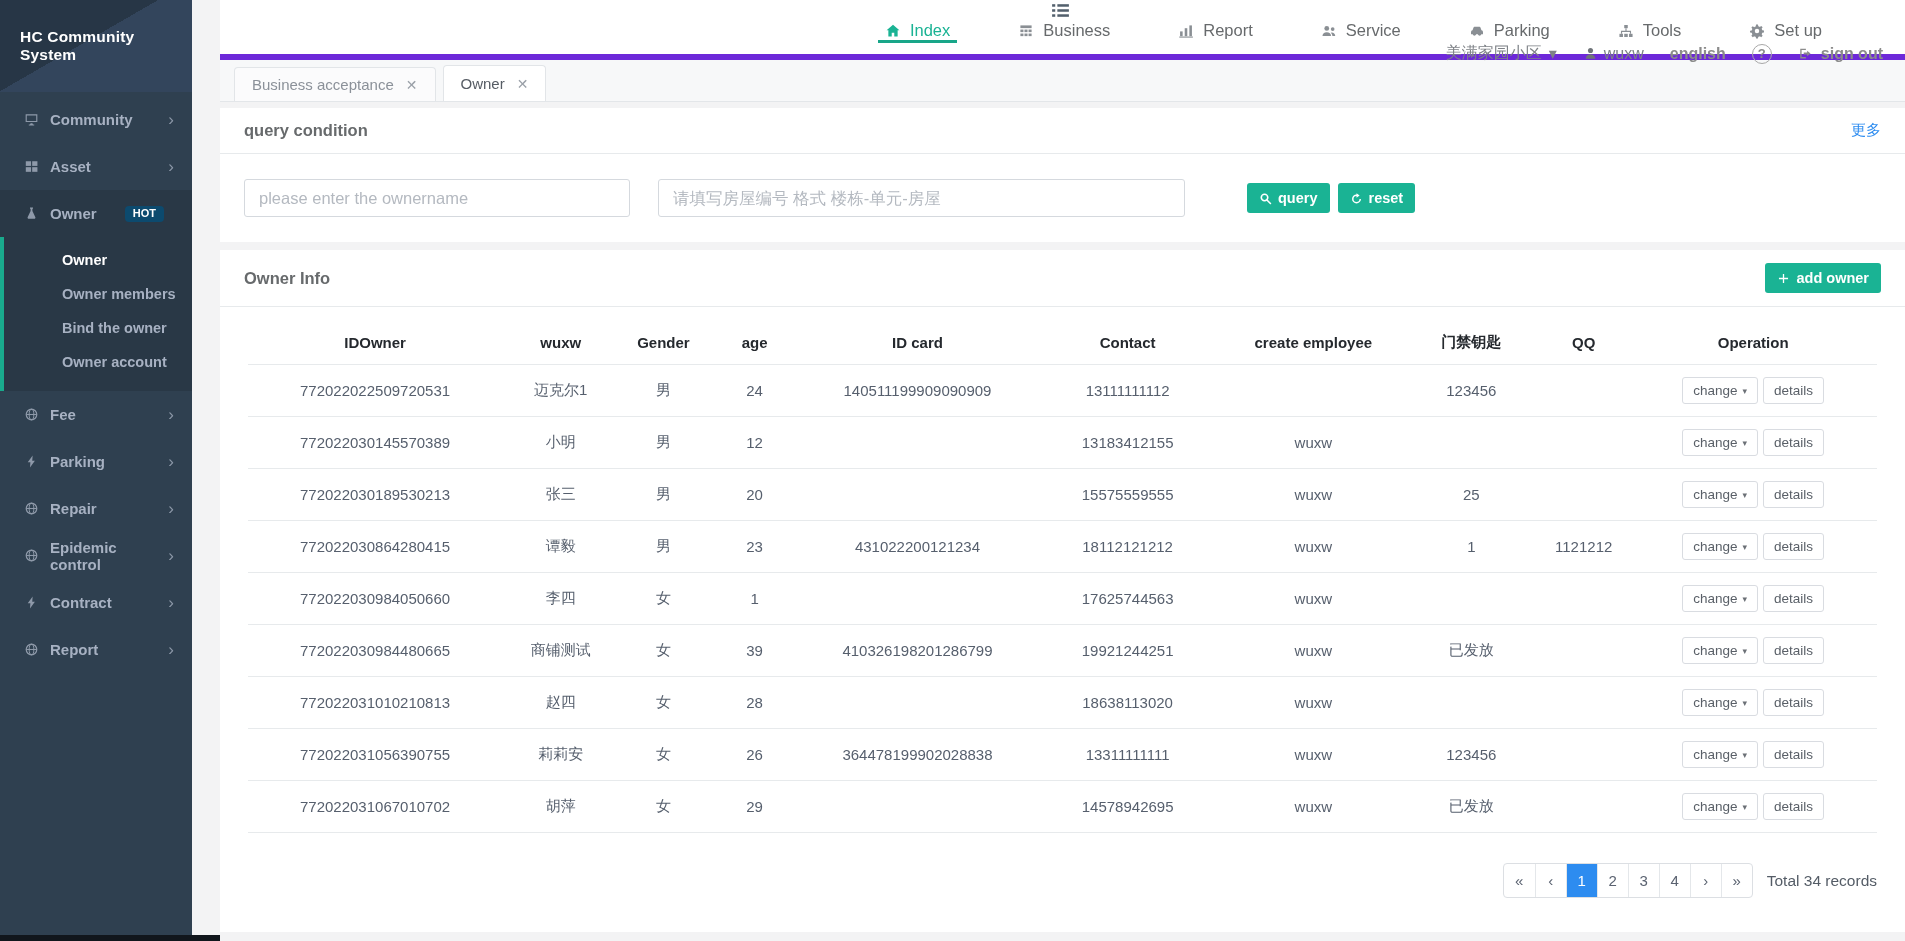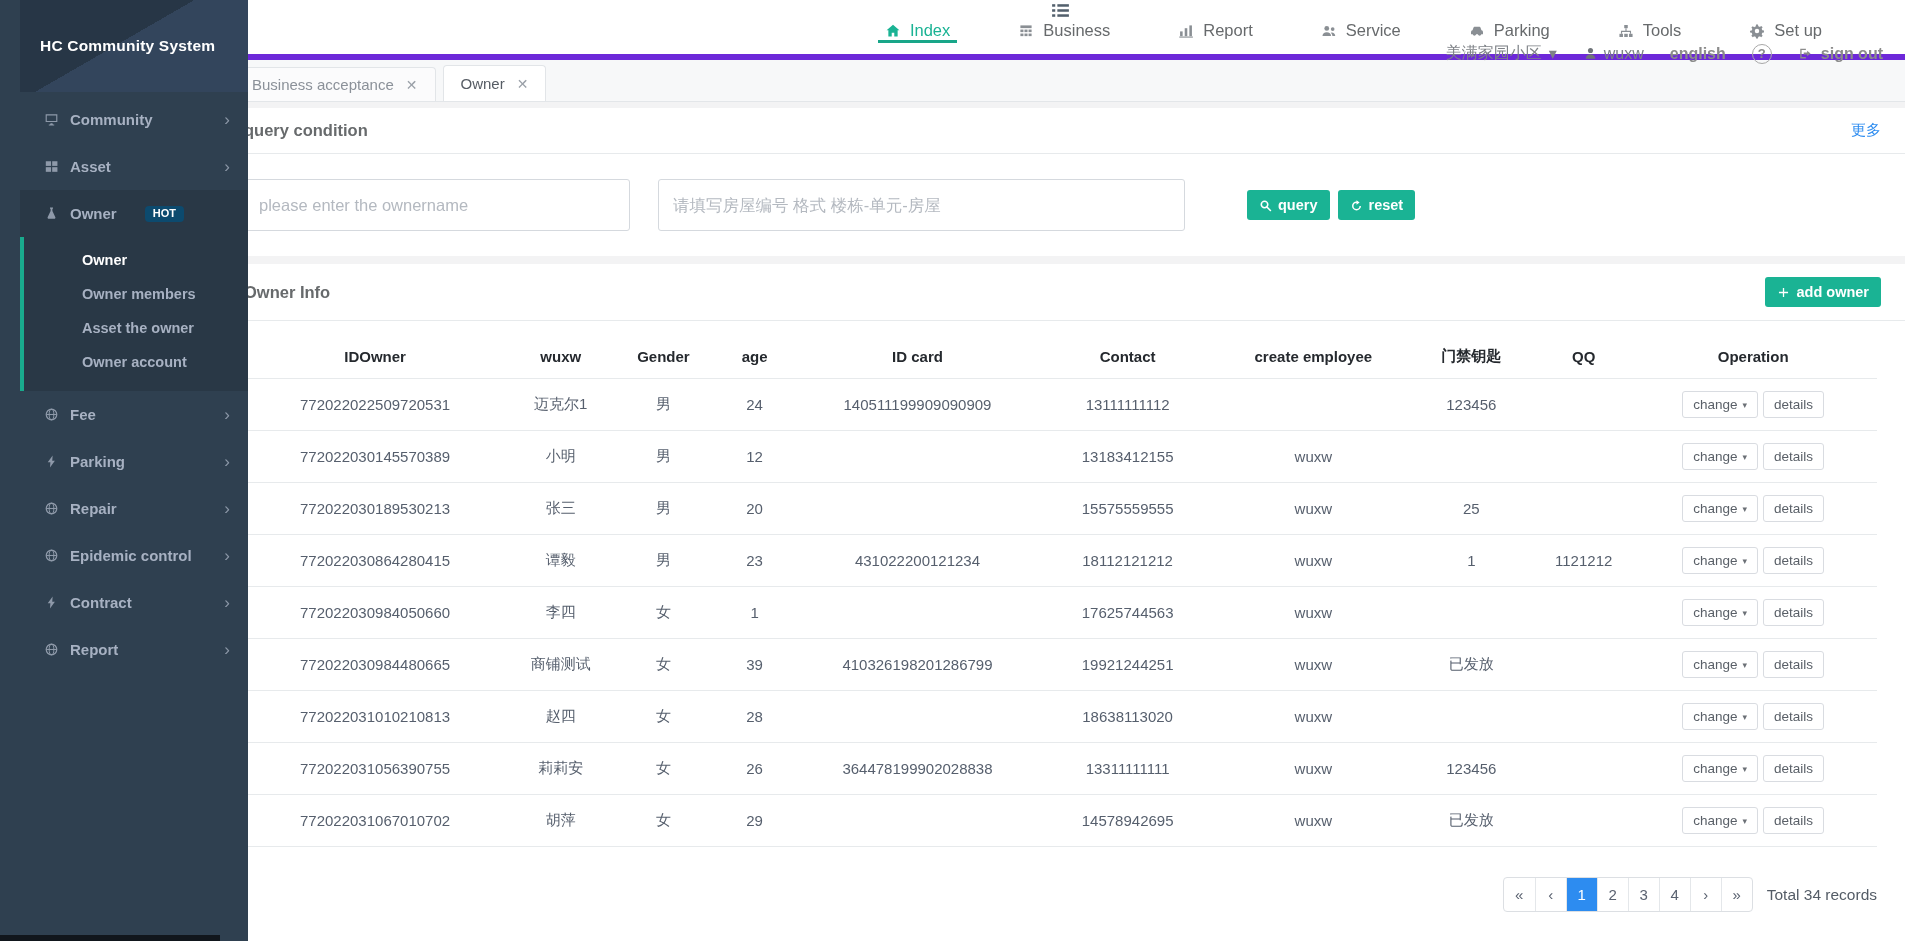--- a/index.html
+++ b/index.html
@@ -5,21 +5,21 @@
   * { box-sizing: border-box; margin: 0; padding: 0; }
   html,body { width:1905px; height:941px; }
   body {
     font-family: "Liberation Sans", "DejaVu Sans", sans-serif;
     background:#f3f3f4; overflow:hidden; position:relative;
     color:#676a6c;
   }
   .icon svg { width:1em; height:1em; display:block; fill:currentColor; }
 
   
-  .sidebar { position:fixed; left:0; top:0; bottom:0; width:248px; background:#2f4050; z-index:5;padding-left:20px; }
+  .sidebar { position:fixed; left:0; top:0; bottom:0; width:192px; background:#2f4050; z-index:5; }
   .logo {
     height:92px; display:flex; align-items:center; padding:0 20px;
     background:linear-gradient(150deg,#273646 0%,#273646 45%,#33455c 45%,#33455c 100%);
   }
   .logo span { color:#fff; font-weight:700; font-size:15.5px; letter-spacing:.2px; }
   .side-nav { padding-top:4px; }
   .side-item { display:flex; align-items:center; height:47px; padding:0 18px 0 24px;
     color:#a7b1c2; font-weight:700; font-size:15px; cursor:pointer; }
   .side-item .icon { margin-right:11px; font-size:15px; color:#8e99a9; }
   .side-item .arrow { margin-left:auto; font-size:17px; color:#8b97a7; font-weight:400; }
@@ -64,21 +64,21 @@
   .tab-close { font-size:14px; font-weight:700; color:#9aa0a8; cursor:pointer; line-height:1; }
 
   
   .panel { background:#fff; }
   .panel-head { display:flex; justify-content:space-between; align-items:center;
     padding:13px 24px; border-bottom:1px solid #e7eaec; }
   .panel-title { font-weight:700; font-size:16.5px; color:#676a6c; }
   .query-panel { margin-top:6px; }
   .more-link { color:#2d8cf0; font-size:15px; text-decoration:none; cursor:pointer; }
   .query-body { display:flex; align-items:center; padding:25px 24px; }
-  .q-input { height:52px; border:1px solid #d5d9de; border-radius:3px; padding:0 14px;
+  .q-input { height:38px; border:1px solid #d5d9de; border-radius:3px; padding:0 14px;
     font-size:16.5px; color:#555; background:#fff; font-family:inherit; }
   .q-input::placeholder { color:#b4b9c0; }
   .q-input.w1 { width:386px; margin-right:28px; }
   .q-input.w2 { width:527px; margin-right:28px; }
   .q-input.w3 { width:386px; }
   .btn-teal { background:#1ab394; color:#fff; border:none; border-radius:3px; height:30px;
     padding:0 12px; font-size:14.5px; display:inline-flex; align-items:center; gap:6px;
     font-weight:700; cursor:pointer; font-family:inherit; }
   .btn-teal .icon { font-size:13px; }
   .q-btns { margin-left:34px; display:flex; gap:8px; }
@@ -142,21 +142,21 @@
             <svg viewBox="0 0 20 20">
               <path d="M8 2h4v1.5h-.8v3l3.8 8.2A1.5 1.5 0 0 1 13.6 17H6.4a1.5 1.5 0 0 1-1.4-2.3L8.8 6.5v-3H8Z"></path>
             </svg>
           </span>
           <span>Owner</span>
           <span class="badge">HOT</span>
         </div>
         <div class="submenu">
           <div class="sub-item active">Owner</div>
           <div class="sub-item">Owner members</div>
-          <div class="sub-item">Asset the owner</div>
+          <div class="sub-item">Bind the owner</div>
           <div class="sub-item">Owner account</div>
         </div>
       </div>
       <div class="side-item">
         <span class="icon">
           <svg viewBox="0 0 20 20">
             <circle cx="10" cy="10" r="7" fill="none" stroke="currentColor" stroke-width="1.7"></circle>
             <ellipse cx="10" cy="10" rx="3.1" ry="7" fill="none" stroke="currentColor" stroke-width="1.3"></ellipse>
             <rect x="3" y="9.3" width="14" height="1.4"></rect>
           </svg>

